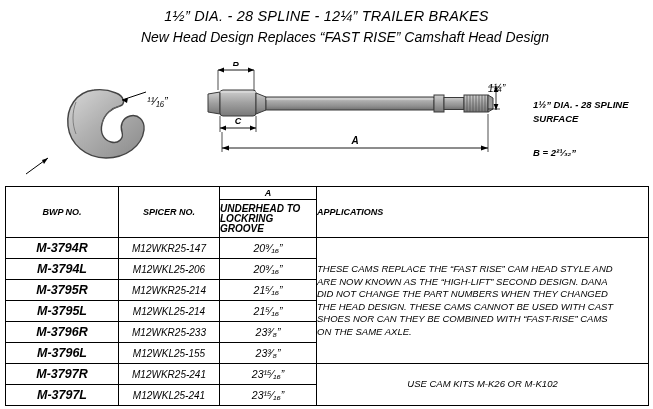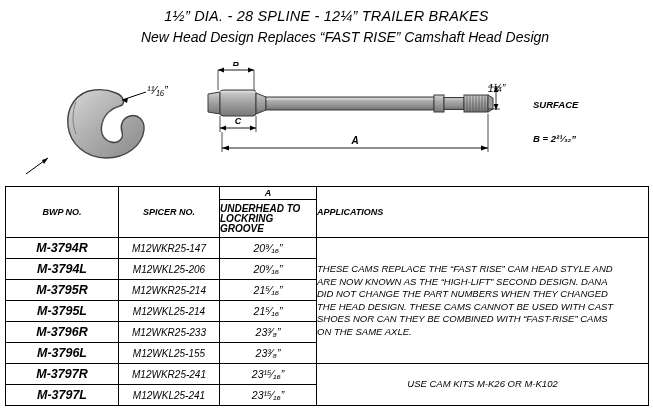--- a/index.html
+++ b/index.html
@@ -56,21 +56,21 @@
     position: absolute;
     left: 64px;
     top: 34px;
     width: 90px;
     height: 78px;
   }
 
   .label-1116 {
     position: absolute;
     left: 147px;
-    top: 32px;
+    top: 43px;
     font-size: 11px;
     white-space: nowrap;
   }
 
   
   .shaft-wrap {
     position: absolute;
     left: 200px;
     top: 10px;
     width: 300px;
@@ -266,20 +266,21 @@
       <line x1="296" y1="24" x2="296" y2="48" stroke="#000" stroke-width="0.8"></line>
       <polygon points="296,24 293.6,30 298.4,30" fill="#000"></polygon>
       <polygon points="296,48 293.6,42 298.4,42" fill="#000"></polygon>
       <line x1="288" y1="25" x2="300" y2="25" stroke="#000" stroke-width="0.7"></line>
       <line x1="288" y1="47" x2="300" y2="47" stroke="#000" stroke-width="0.7"></line>
     </svg>
 
     <div style="position:absolute; left:488px; top:31px; font-size:10px; white-space:nowrap;">1¼”</div>
 
     <div class="notes">
+      <div>1½” DIA. - 28 SPLINE</div>
       <div>SURFACE</div>
       <div style="margin-top:20px;">B = 2²¹⁄₃₂”</div>
     </div>
   </div>
 
   <table class="tbl">
     <colgroup>
       <col class="col-bwp">
         <col class="col-spicer">
         <col class="col-a">

